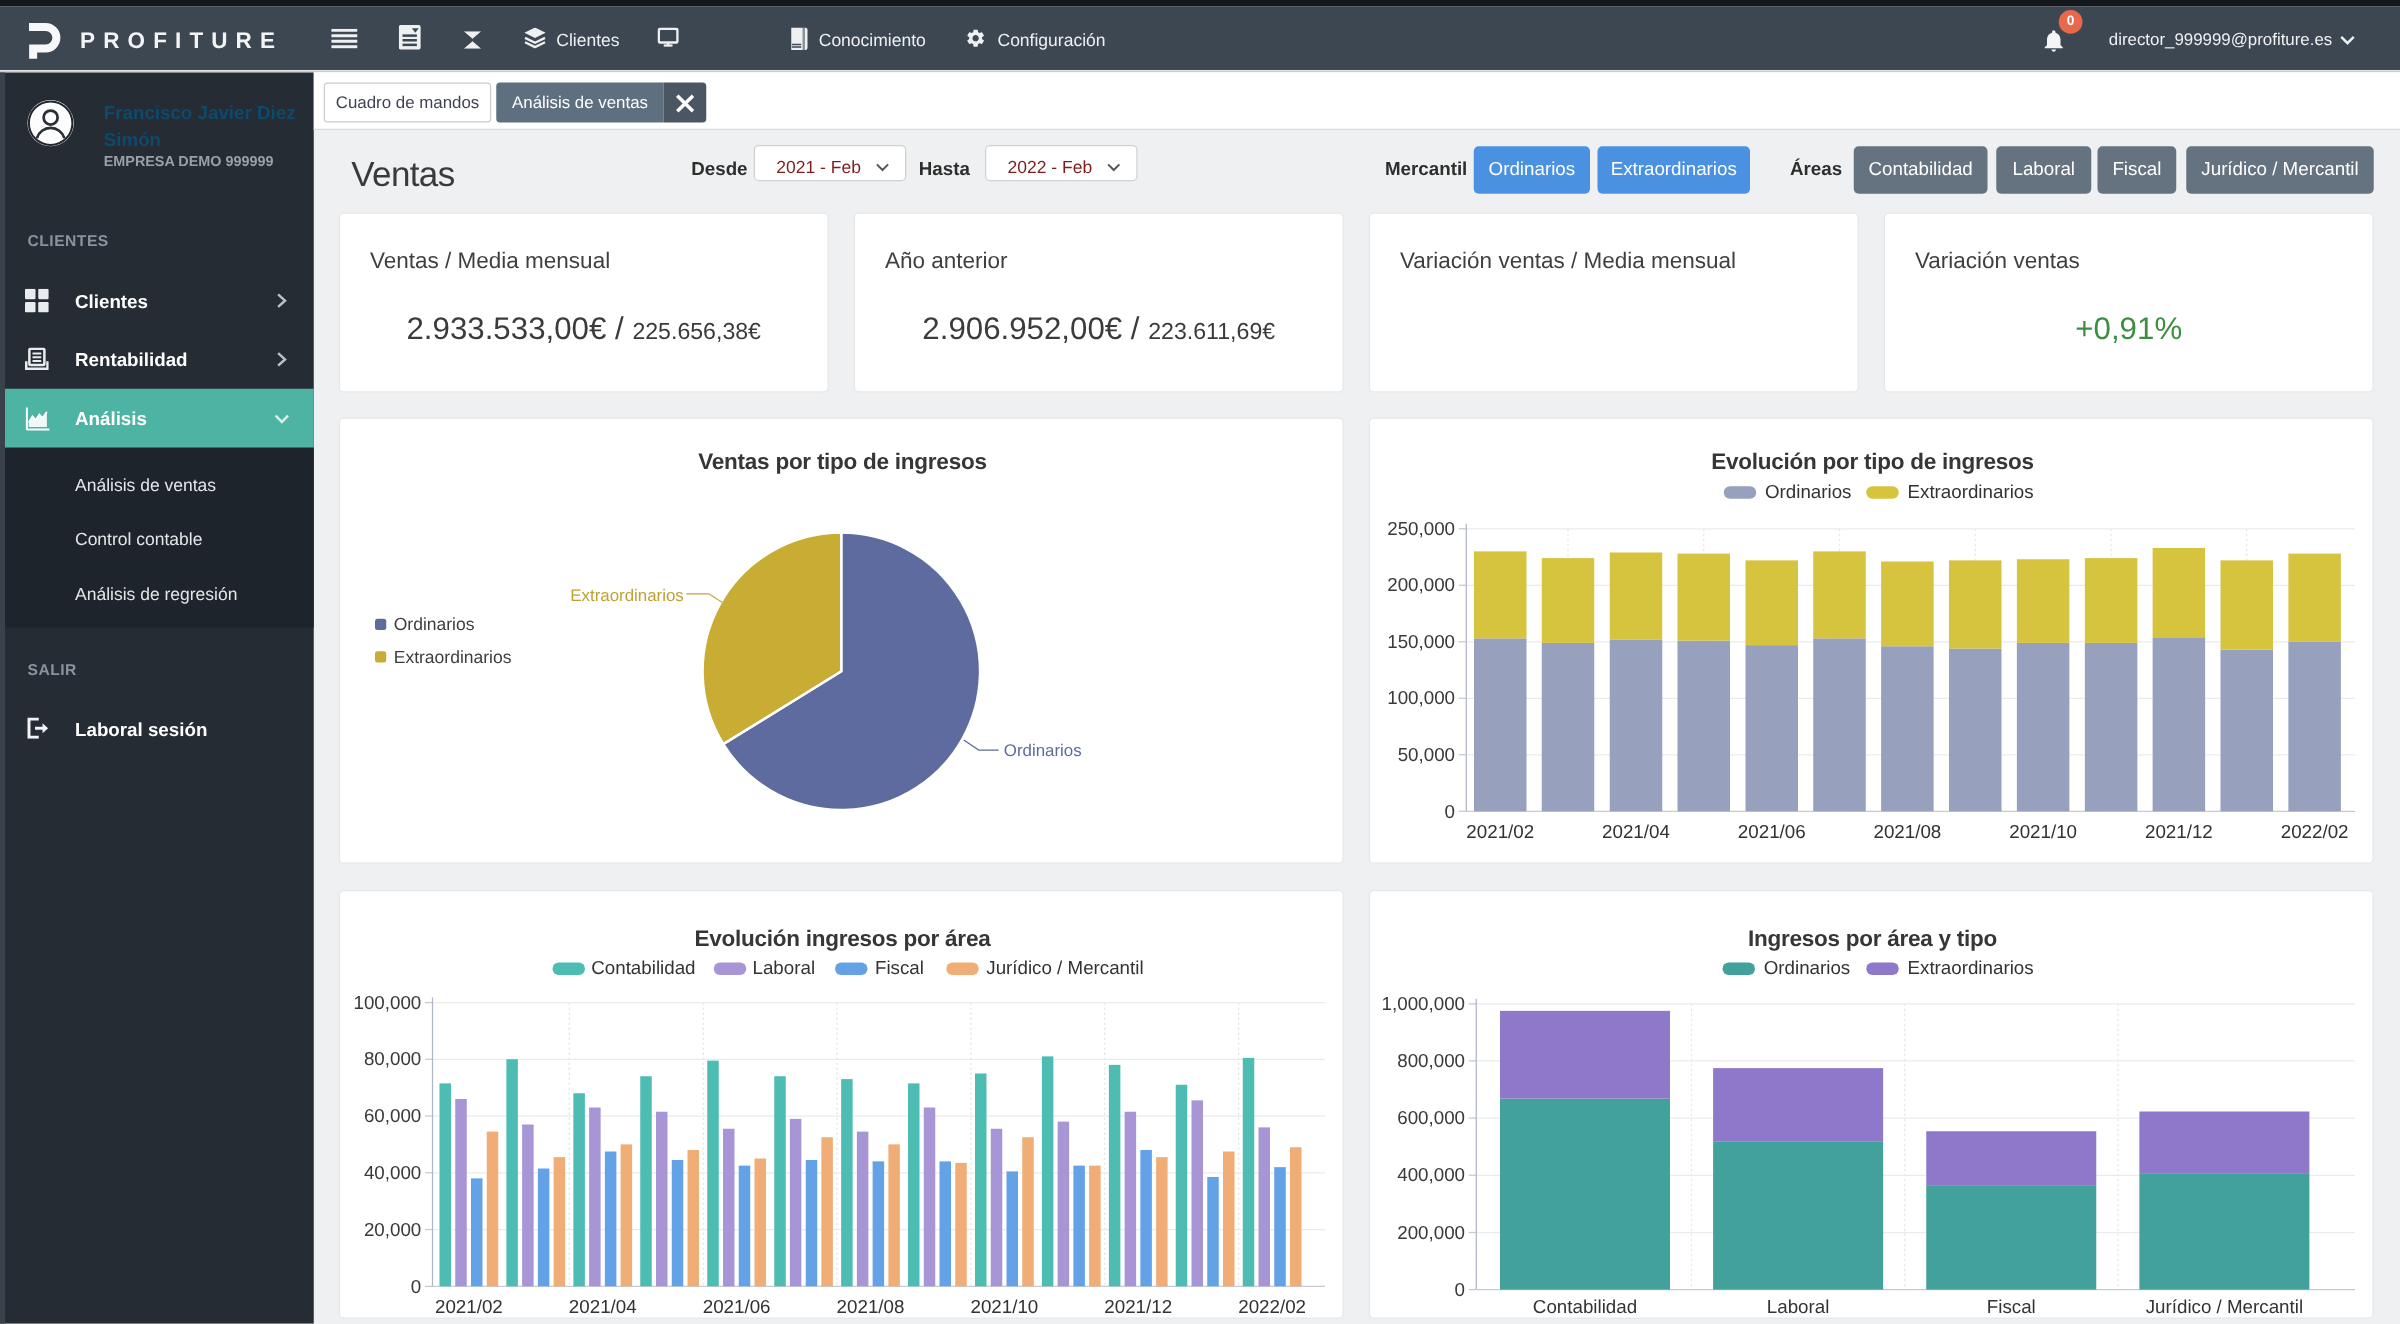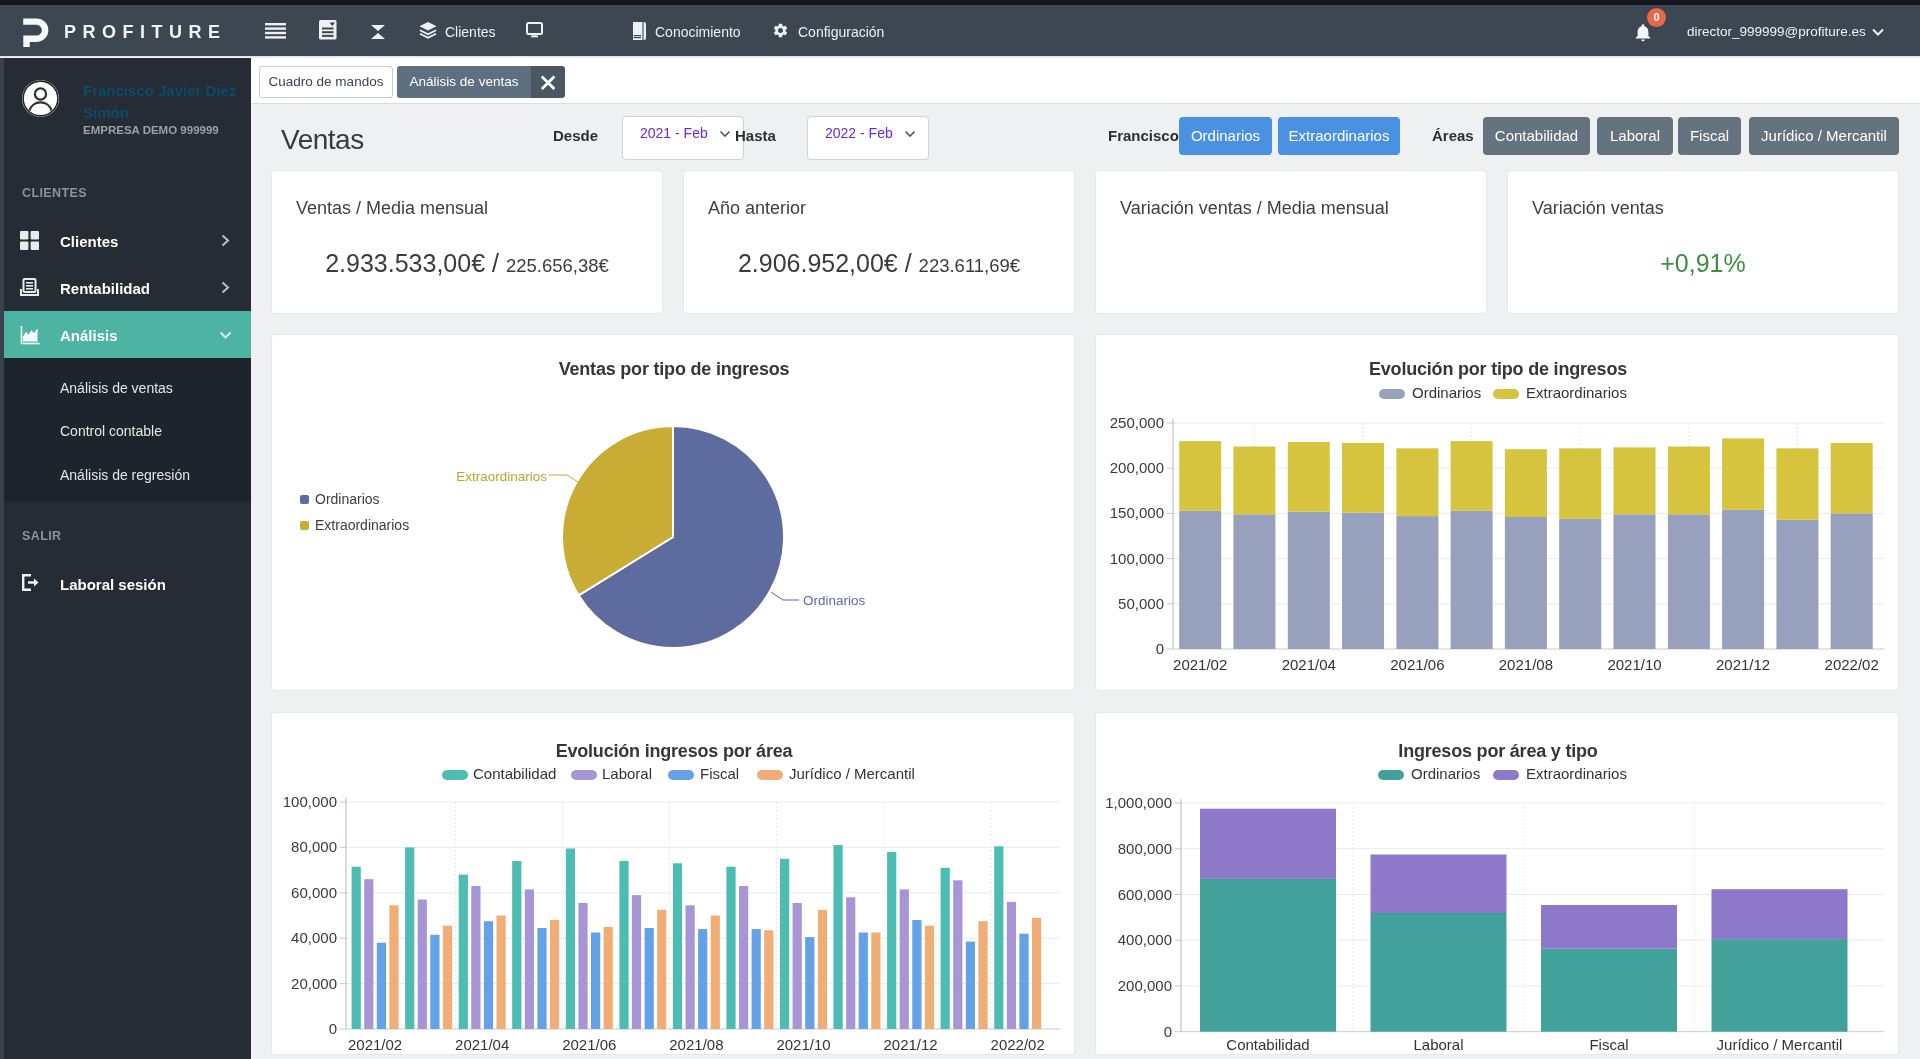--- a/index.html
+++ b/index.html
@@ -12,21 +12,21 @@
 .tabsrow{left:251px;top:58px;width:1669px;height:46px;background:#fff;border-bottom:1px solid #dadcdf;}
 .tab1{left:259px;top:66px;width:134px;height:32px;background:#fff;border:1px solid #c9ccce;border-radius:3px;color:#3f4254;font-size:13.5px;line-height:30px;text-align:center;}
 .tab2{left:397px;top:66px;width:134px;height:32px;background:#5e7080;border-radius:3px 0 0 3px;color:#fff;font-size:13.5px;line-height:32px;text-align:center;}
 .tab2x{left:531px;top:66px;width:34px;height:32px;background:#4a5763;border-radius:0 3px 3px 0;}
 .navtxt{color:#eef0f2;font-size:14px;font-weight:500;}
 .card{background:#fff;border:1px solid #e5e7e9;border-radius:4px;}
 .cardtitle{position:absolute;left:24px;top:28px;font-size:18px;color:#3f3f3f;line-height:1;}
 .cardval{position:absolute;left:0;width:100%;top:78px;text-align:center;font-size:25px;color:#3b3b3b;}
 .cardval small{font-size:18.5px;}
 .green{color:#3e8e41!important;}
-.fsel{position:absolute;height:44px;background:#fff;border:1px solid #cfd2d4;border-radius:4px;font-size:14px;color:#6d28d9;margin-left:19px;}
+.fsel{position:absolute;height:29px;background:#fff;border:1px solid #cfd2d4;border-radius:4px;font-size:14px;color:#7f1d1d;}
 .flabel{position:absolute;font-size:15px;font-weight:bold;color:#2e2e2e;top:127px;}
 .fbtn{position:absolute;top:117px;height:38px;border:none;border-radius:4px;color:#fff;font-size:15px;text-align:center;line-height:38px;}
 </style></head>
 <body>
 <div class="abs topstrip"></div>
 <div class="abs navbar"></div>
 <div class="abs sidebar"></div>
 <div class="abs subblock"></div>
 <div class="abs analisis"></div>
 <div class="abs" style="left:0;top:58px;width:4px;height:1001px;background:#39414a;"></div>
@@ -172,21 +172,21 @@
       <path d="M1.5 1.5 L6 6 L10.5 1.5" fill="none" stroke="#555" stroke-width="1.6"></path>
     </svg>
   </div>
 <div class="abs flabel" style="left:735px;">Hasta</div>
 <div class="abs fsel" style="left:788px;top:116px;width:122px;">
     <span style="position:absolute;left:17px;top:8px;">2022 - Feb</span>
     <svg style="position:absolute;right:12px;top:13px" width="12" height="8">
       <path d="M1.5 1.5 L6 6 L10.5 1.5" fill="none" stroke="#555" stroke-width="1.6"></path>
     </svg>
   </div>
-<div class="abs flabel" style="left:1108px;">Francisco</div>
+<div class="abs flabel" style="left:1108px;">Mercantil</div>
 <div class="abs fbtn" style="left:1179px;width:93px;background:#4a91e2;">Ordinarios</div>
 <div class="abs fbtn" style="left:1278px;width:122px;background:#4a91e2;">Extraordinarios</div>
 <div class="abs flabel" style="left:1432px;">Áreas</div>
 <div class="abs fbtn" style="left:1483px;width:107px;background:#64737f;">Contabilidad</div>
 <div class="abs fbtn" style="left:1597px;width:76px;background:#64737f;">Laboral</div>
 <div class="abs fbtn" style="left:1678px;width:63px;background:#64737f;">Fiscal</div>
 <div class="abs fbtn" style="left:1749px;width:150px;background:#64737f;">Jurídico / Mercantil</div>
 
 <div class="abs card" style="left:271px;top:170px;width:392px;height:144px;">
   <div class="cardtitle">Ventas / Media mensual</div>

